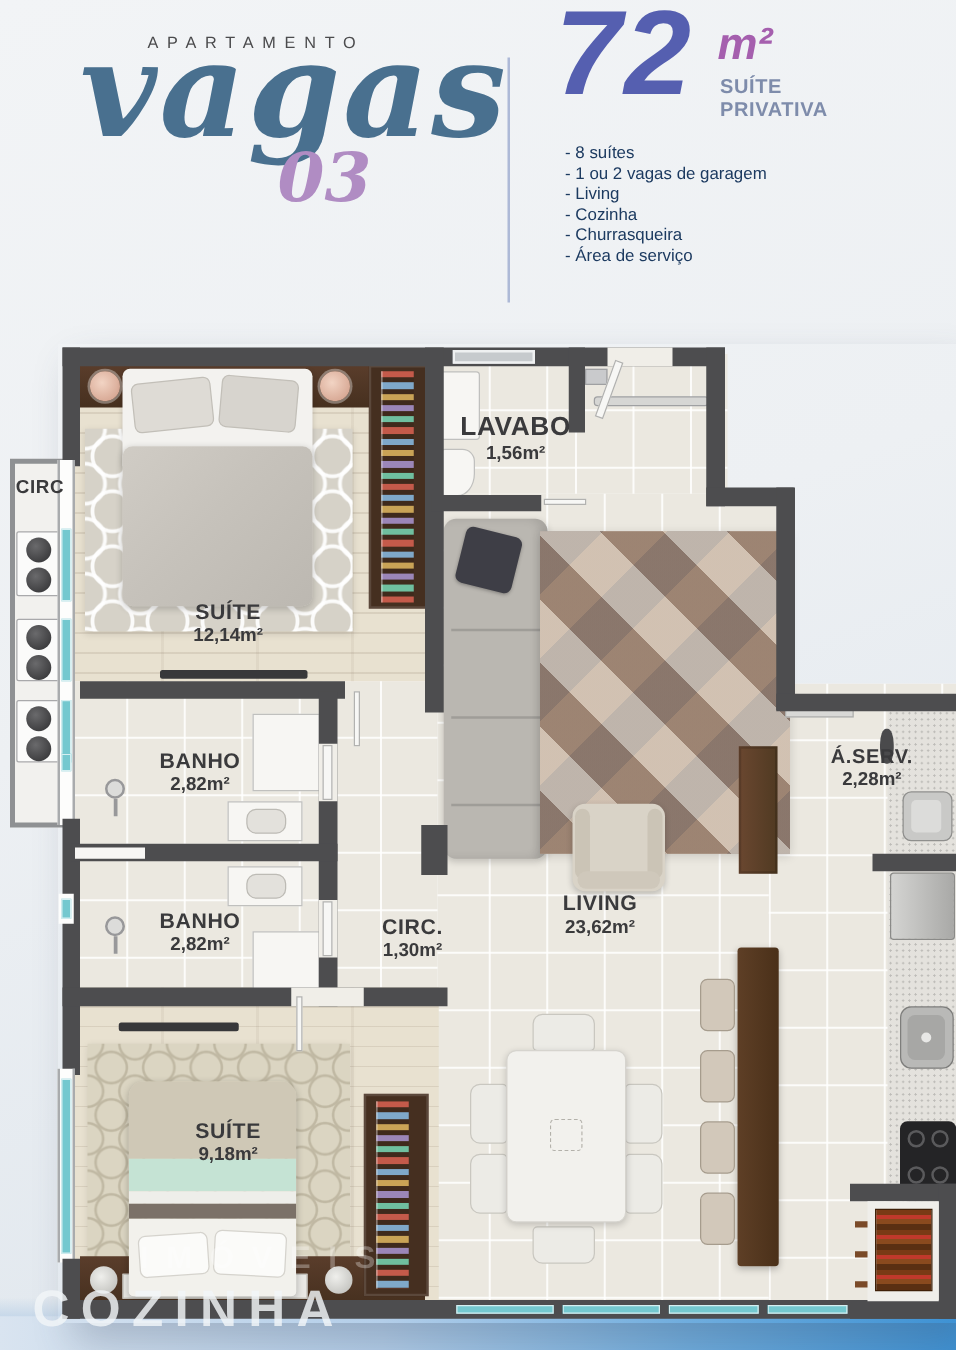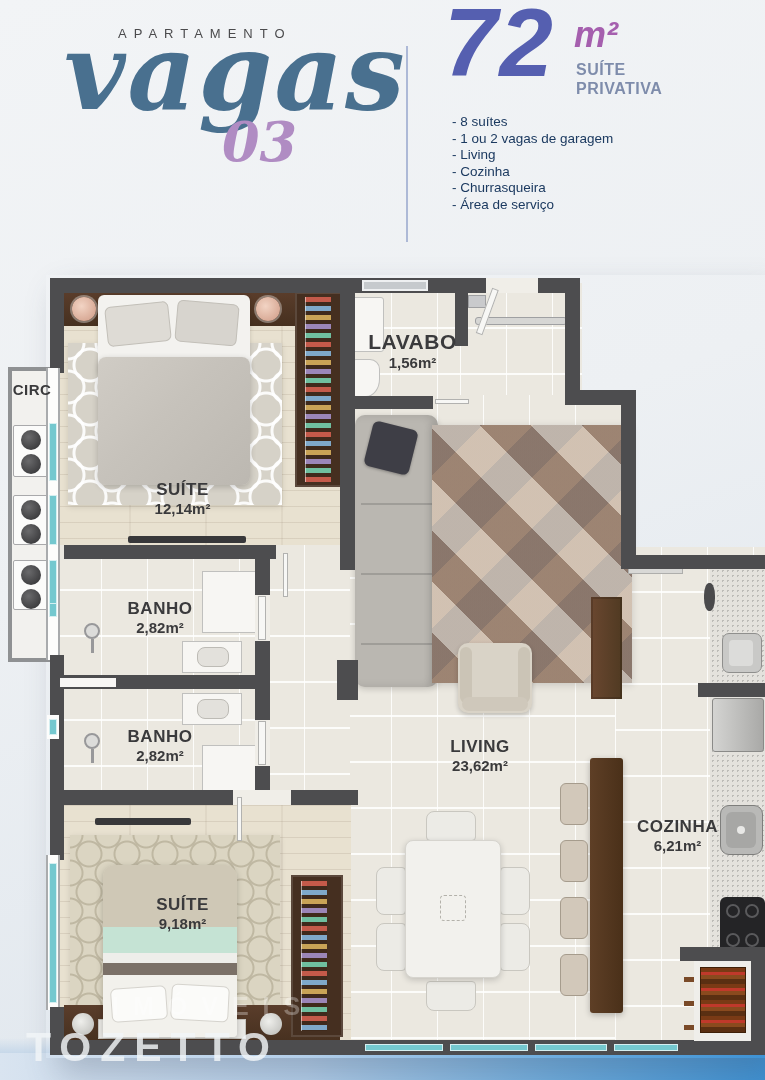--- a/index.html
+++ b/index.html
@@ -169,21 +169,21 @@
     <div style="position:absolute;left:6px;top:158px;width:72px;height:2px;background:rgba(80,80,78,.25);"></div>
     <div style="position:absolute;left:6px;top:228px;width:72px;height:2px;background:rgba(80,80,78,.25);"></div>
   </div>
   <div class="abs furn" style="left:368px;top:170px;width:46px;height:46px;background:#3e3e46;border-radius:6px;transform:rotate(14deg);box-shadow:0 1px 3px rgba(0,0,0,.3);"></div>
   <div class="abs rug-diamond" style="left:432px;top:170px;width:200px;height:258px;"></div>
   <div class="abs furn" style="left:458px;top:388px;width:74px;height:70px;background:#d9d3c7;border-radius:10px;box-shadow:0 2px 5px rgba(0,0,0,.2);">
     <div style="position:absolute;left:2px;top:4px;width:12px;height:56px;background:#cbc4b6;border-radius:6px;"></div>
     <div style="position:absolute;right:2px;top:4px;width:12px;height:56px;background:#cbc4b6;border-radius:6px;"></div>
     <div style="position:absolute;left:4px;bottom:2px;width:66px;height:14px;background:#cfc8bb;border-radius:8px;"></div>
   </div>
-  <div class="rlabel" style="left:410px;top:482px;width:140px;">
+  <div class="rlabel" style="left:410px;top:458px;width:140px;">
     <span class="rname">LIVING</span>
     <span class="rarea">23,62m²</span>
   </div>
 
   <div class="abs chair" style="left:426px;top:556px;width:50px;height:30px;border-radius:8px 8px 4px 4px;"></div>
   <div class="abs chair" style="left:376px;top:612px;width:30px;height:48px;border-radius:8px 4px 4px 8px;"></div>
   <div class="abs chair" style="left:376px;top:668px;width:30px;height:48px;border-radius:8px 4px 4px 8px;"></div>
   <div class="abs chair" style="left:500px;top:612px;width:30px;height:48px;border-radius:4px 8px 8px 4px;"></div>
   <div class="abs chair" style="left:500px;top:668px;width:30px;height:48px;border-radius:4px 8px 8px 4px;"></div>
   <div class="abs chair" style="left:426px;top:726px;width:50px;height:30px;border-radius:4px 4px 8px 8px;"></div>
@@ -211,34 +211,38 @@
   <div class="abs white-box" style="left:182px;top:438px;width:60px;height:32px;">
     <div style="position:absolute;left:14px;top:5px;width:32px;height:20px;background:#e3e1dc;border:1px solid #bdbbb5;border-radius:8px;"></div>
   </div>
   <div class="abs furn" style="left:84px;top:478px;width:16px;height:16px;border-radius:50%;background:#dcdcda;border:2px solid #98989a;"></div>
   <div class="abs furn" style="left:91px;top:494px;width:3px;height:14px;background:#98989a;"></div>
   <div class="abs white-box" style="left:202px;top:490px;width:54px;height:56px;"></div>
   <div class="rlabel" style="left:90px;top:472px;width:140px;">
     <span class="rname">BANHO</span>
     <span class="rarea">2,82m²</span>
   </div>
+  <div class="rlabel" style="left:275px;top:477px;width:110px;">
+    <span class="rname">CIRC.</span>
+    <span class="rarea">1,30m²</span>
+  </div>
 
   <div class="abs furn" style="left:628px;top:310px;width:55px;height:9px;background:#d8d8d6;border:1px solid #aeaeac;"></div>
   <div class="abs furn" style="left:704px;top:328px;width:11px;height:28px;background:#4a4a4c;border-radius:45%;"></div>
   <div class="abs furn" style="left:722px;top:378px;width:40px;height:40px;background:#c9c9c7;border:1.5px solid #8f8f8d;border-radius:7px;">
     <div style="position:absolute;left:6px;top:6px;width:24px;height:26px;background:#dcdcda;border-radius:4px;"></div>
   </div>
+  <div class="rlabel" style="left:630px;top:342px;width:135px;">
+    <span class="rname" style="font-size:16px;">Á.SERV.</span>
+    <span class="rarea">2,28m²</span>
+  </div>
   <div class="abs furn" style="left:712px;top:443px;width:52px;height:54px;background:linear-gradient(90deg,#d4d4d2,#a9a9a7);border:1.5px solid #8a8a88;border-radius:3px;"></div>
   <div class="abs furn" style="left:720px;top:550px;width:43px;height:50px;background:#b9b9b7;border:1.5px solid #7e7e7c;border-radius:9px;">
     <div style="position:absolute;left:5px;top:6px;width:30px;height:36px;background:#a7a7a5;border-radius:6px;"></div>
     <div style="position:absolute;left:16px;top:20px;width:8px;height:8px;border-radius:50%;background:#e8e8e6;"></div>
-  </div>
-  <div class="rlabel" style="left:610px;top:562px;width:135px;">
-    <span class="rname">COZINHA</span>
-    <span class="rarea">6,21m²</span>
   </div>
   <div class="abs furn" style="left:720px;top:642px;width:45px;height:64px;background:#242426;border-radius:6px;">
     <div style="position:absolute;left:6px;top:7px;width:14px;height:14px;border-radius:50%;border:2px solid #5a5a5c;"></div>
     <div style="position:absolute;right:6px;top:7px;width:14px;height:14px;border-radius:50%;border:2px solid #5a5a5c;"></div>
     <div style="position:absolute;left:6px;bottom:14px;width:14px;height:14px;border-radius:50%;border:2px solid #5a5a5c;"></div>
     <div style="position:absolute;right:6px;bottom:14px;width:14px;height:14px;border-radius:50%;border:2px solid #5a5a5c;"></div>
   </div>
 
   <div class="abs w" style="left:680px;top:692px;width:85px;height:14px;"></div>
   <div class="abs w" style="left:751px;top:692px;width:14px;height:108px;"></div>
@@ -310,13 +314,13 @@
   <div class="abs door-leaf" style="left:258px;top:466px;width:8px;height:44px;"></div>
   <div class="abs w" style="left:57px;top:420px;width:213px;height:14px;"></div>
   <div class="abs" style="left:60px;top:423px;width:56px;height:9px;background:#f7f6f4;z-index:4;"></div>
   <div class="abs w" style="left:337px;top:405px;width:21px;height:40px;"></div>
   <div class="abs w" style="left:50px;top:535px;width:308px;height:15px;"></div>
   <div class="abs gap" style="left:233px;top:535px;width:58px;height:15px;"></div>
   <div class="abs door-leaf" style="left:237px;top:542px;width:5px;height:44px;"></div>
 </div>
 
 <div class="abs wm-secondary">IMÓVEIS</div>
-<div class="abs wm-primary">TOZETTO</div>
+<div class="abs wm-primary">COZINHA</div>
 
 </body></html>

